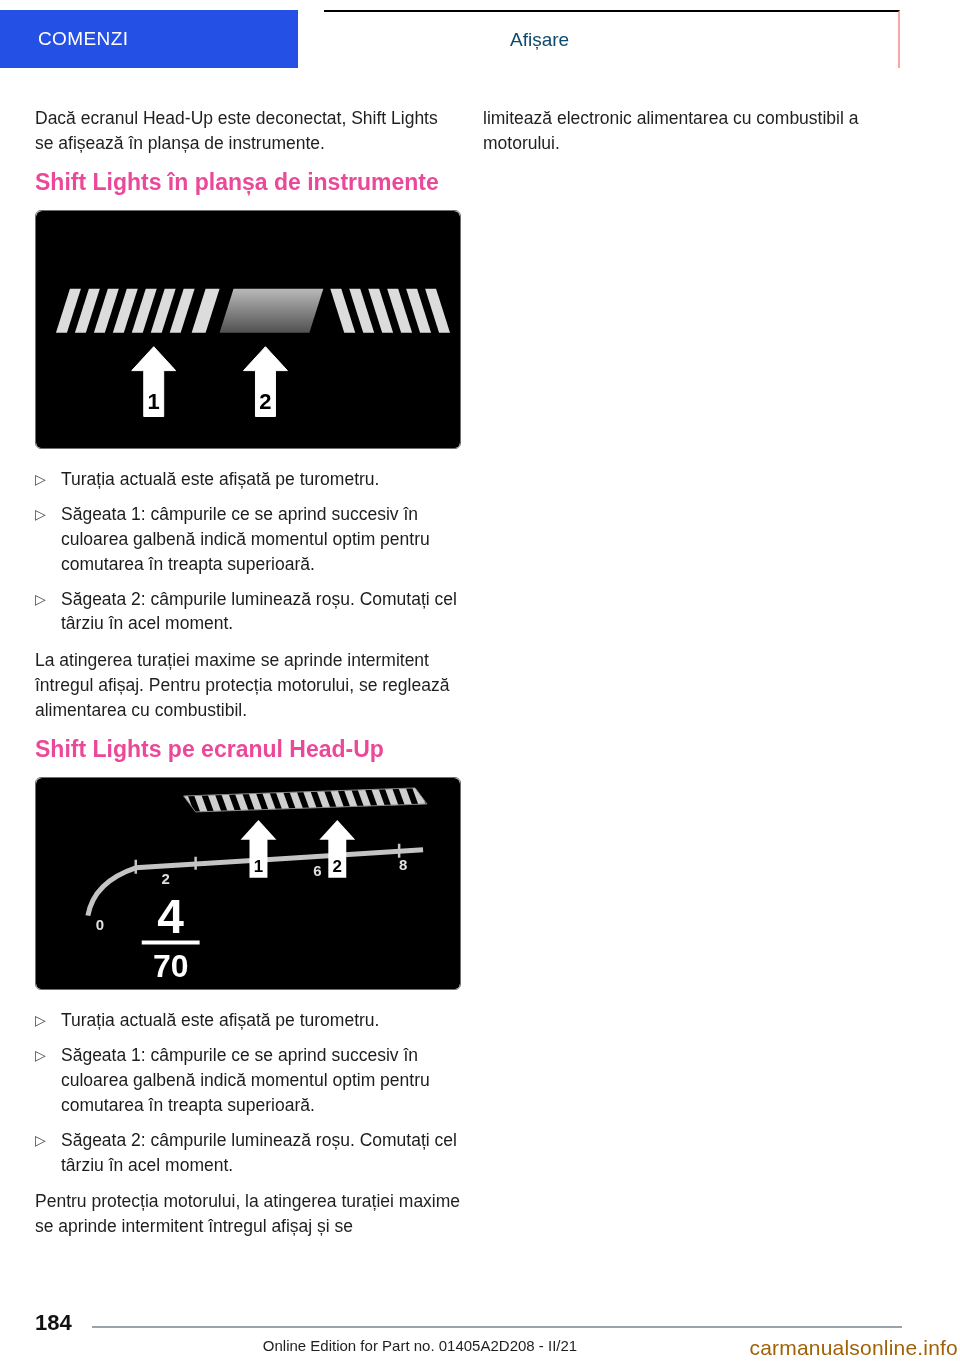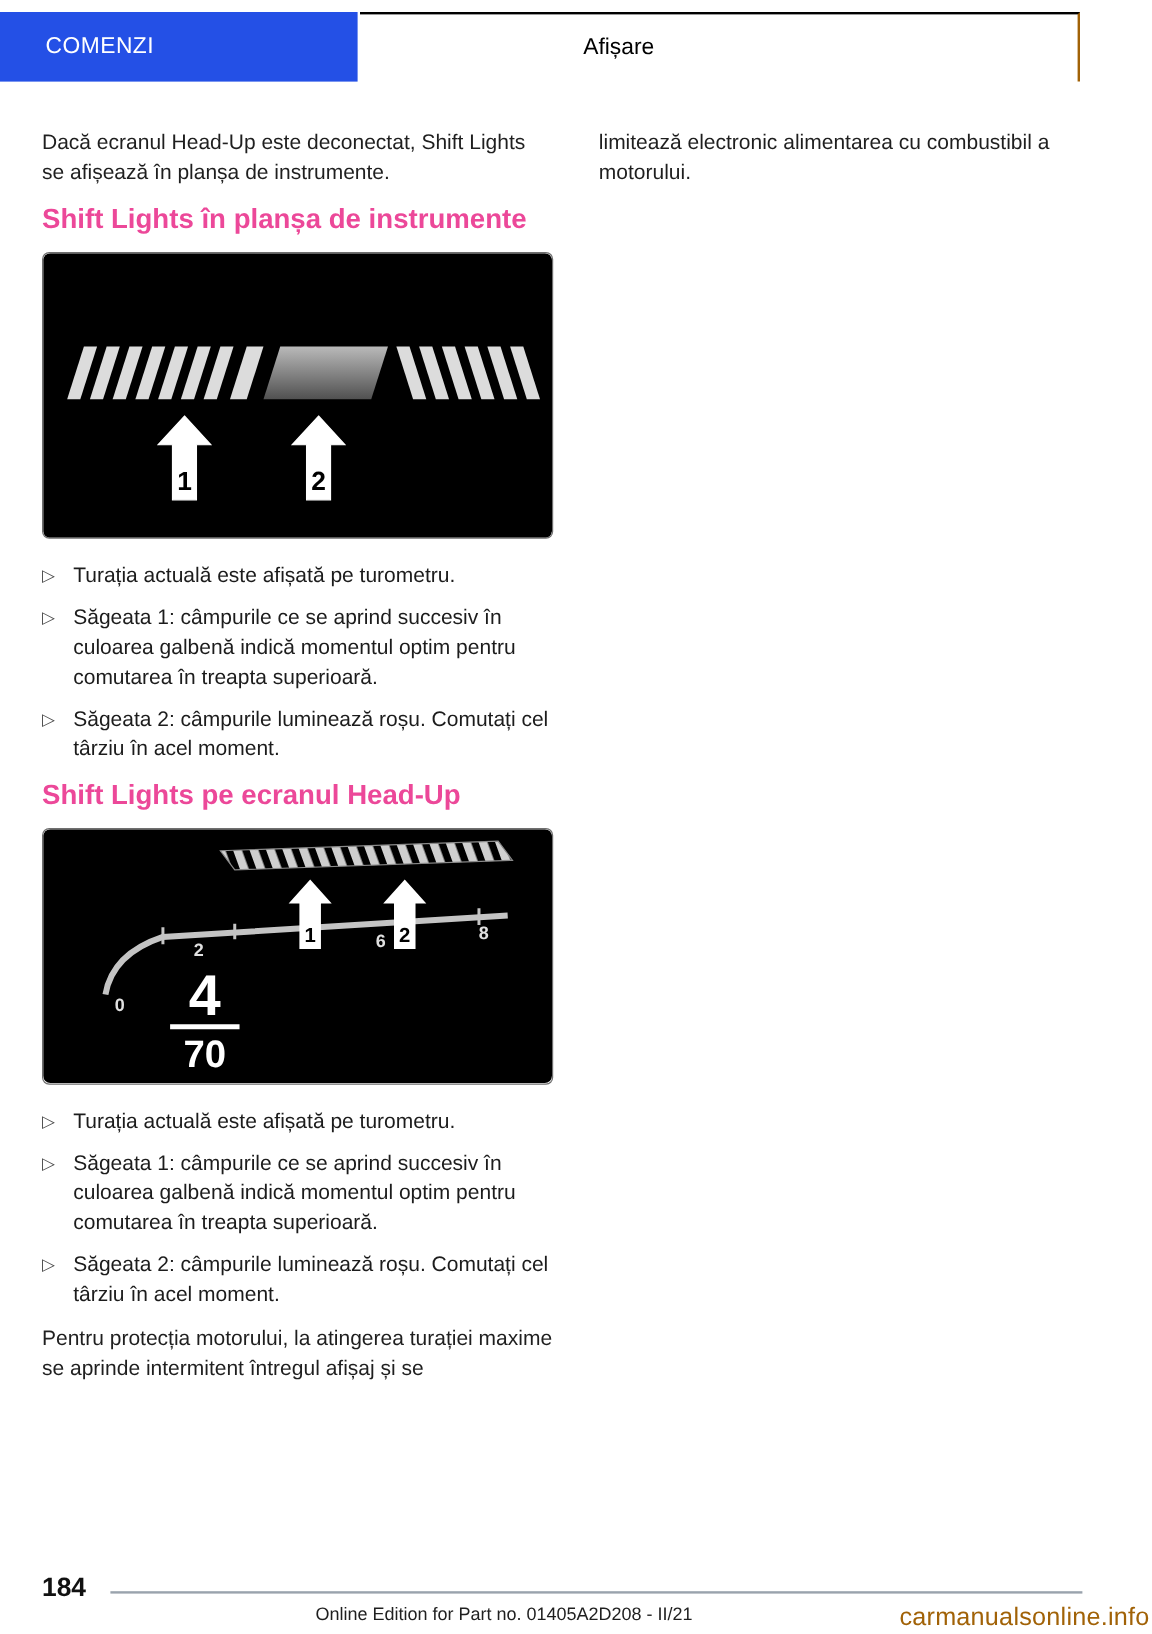--- a/index.html
+++ b/index.html
@@ -9,27 +9,27 @@
   .page { position: relative; width: 960px; height: 1362px; background: #fff; }
 
   
   .header { position: relative; height: 88px; }
   .tab-chapter {
     position: absolute; left: 0; top: 10px; width: 298px; height: 58px;
     background: #2450e6; color: #fff; font-weight: normal; font-size: 19px;
     display: flex; align-items: center; padding-left: 38px; letter-spacing: .4px;
   }
   .tab-section {
-    position: absolute; left: 300px; right: 60px; top: 10px; height: 58px;
-    border-top: 2px solid #000; border-right: 2px solid #a16207;
-    display: flex; align-items: center; padding-left: 186px; font-size: 19px; color: #000000;
+    position: absolute; left: 324px; right: 60px; top: 10px; height: 58px;
+    border-top: 2px solid #000; border-right: 2px solid #fca5a5;
+    display: flex; align-items: center; padding-left: 186px; font-size: 19px; color: #0c4a6e;
   }
 
   
-  .columns { display: flex; gap: 38px; padding: 18px 35px 0 35px; }
+  .columns { display: flex; gap: 22px; padding: 18px 35px 0 35px; }
   .col { width: 426px; flex: 0 0 426px; }
 
   p.body { font-size: 17.5px; line-height: 1.42; margin: 0 0 12px 0; color: #1f1f1f; }
   h2.section-title { color: #ec4899; font-size: 23px; font-weight: bold; line-height: 1.22; margin: 6px 0 14px 0; }
 
   figure.illus { margin: 4px 0 18px 0; }
   figure.illus svg { display: block; width: 100%; height: auto; border: 1px solid #6f6f6f; border-radius: 6px; }
 
   ul.bullets { list-style: none; margin: 2px 0 12px 0; padding: 0; }
   ul.bullets li { display: flex; gap: 11px; margin: 0 0 10px 0; font-size: 17.5px; line-height: 1.42; }
@@ -112,20 +112,21 @@
         <li>
           <span class="marker">▷</span>
           <span class="btext">Săgeata 1: câmpurile ce se aprind succesiv în culoarea galbenă indică momentul optim pentru comutarea în treapta superioară.</span>
         </li>
         <li>
           <span class="marker">▷</span>
           <span class="btext">Săgeata 2: câmpurile luminează roșu. Comutați cel târziu în acel moment.</span>
         </li>
       </ul>
 
+      <p class="body">La atingerea turației maxime se aprinde intermitent întregul afișaj. Pentru protecția motorului, se reglează alimentarea cu combustibil.</p>
 
       <h2 class="section-title">Shift Lights pe ecranul Head-Up</h2>
 
       <figure class="illus">
         <svg viewBox="0 0 425 212" xmlns="http://www.w3.org/2000/svg">
           <rect x="0" y="0" width="425" height="212" rx="6" fill="#000"></rect>
           <defs>
             <pattern id="hudHatch" width="13" height="40" patternUnits="userSpaceOnUse" patternTransform="rotate(-20)">
               <rect x="0" y="0" width="7" height="40" fill="#cfcfcf"></rect>
             </pattern>

